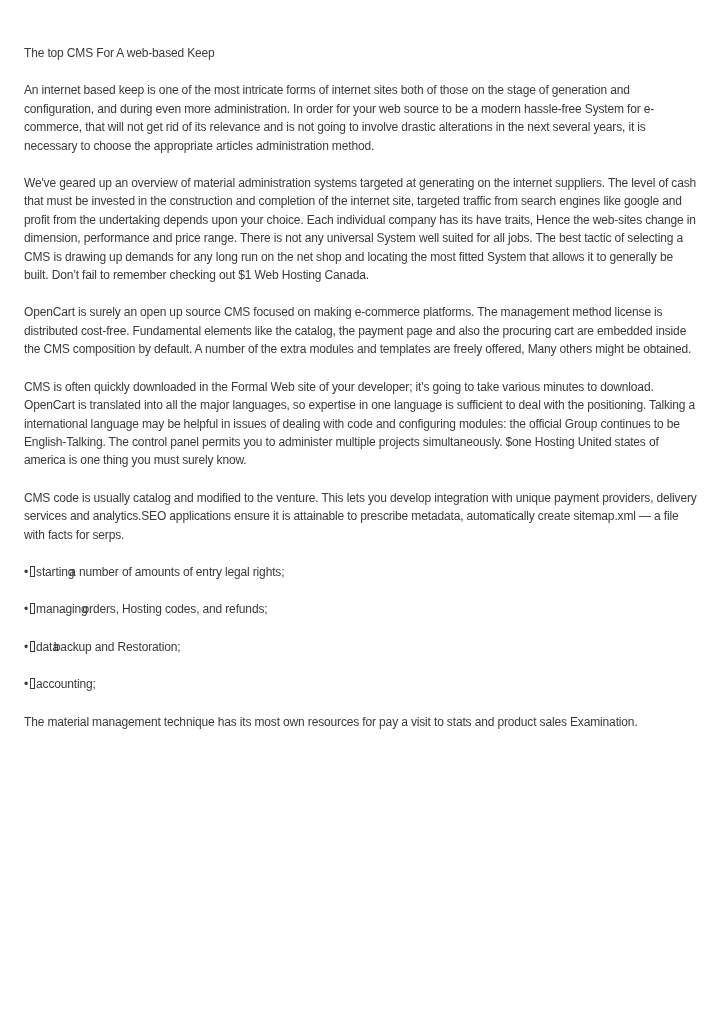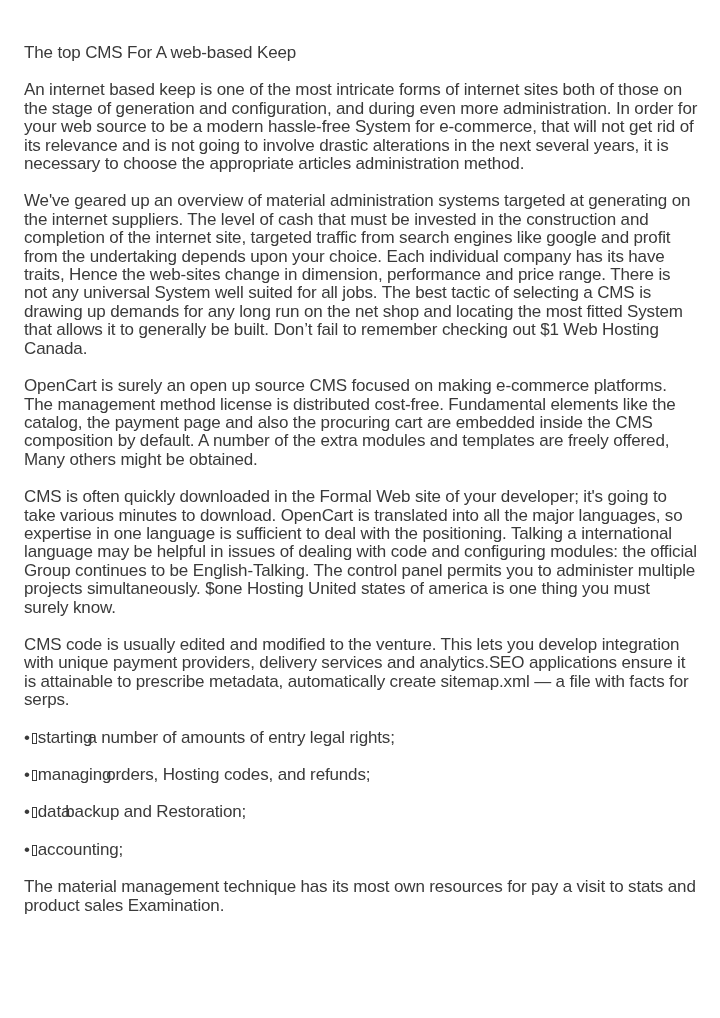--- a/index.html
+++ b/index.html
@@ -7,21 +7,21 @@
     padding: 0;
     background: #ffffff;
   }
   .page {
     width: 720px;
     height: 1018px;
     box-sizing: border-box;
     padding: 44px 22px 0 24px;
     background: #ffffff;
     font-family: "Liberation Sans", sans-serif;
-    font-size: 17px;
+    font-size: 12px;
     letter-spacing: -0.15px;
     line-height: 18.4px;
     color: #3a3a3a;
     overflow: hidden;
   }
   .page p {
     margin: 0 0 19px 0;
   }
   .title {
     font-weight: normal;
@@ -54,21 +54,21 @@
   <p class="title">The top CMS For A web-based Keep</p>
 
   <p>An internet based keep is one of the most intricate forms of internet sites both of those on the stage of generation and configuration, and during even more administration. In order for your web source to be a modern hassle-free System for e-commerce, that will not get rid of its relevance and is not going to involve drastic alterations in the next several years, it is necessary to choose the appropriate articles administration method.</p>
 
   <p>We've geared up an overview of material administration systems targeted at generating on the internet suppliers. The level of cash that must be invested in the construction and completion of the internet site, targeted traffic from search engines like google and profit from the undertaking depends upon your choice. Each individual company has its have traits, Hence the web-sites change in dimension, performance and price range. There is not any universal System well suited for all jobs. The best tactic of selecting a CMS is drawing up demands for any long run on the net shop and locating the most fitted System that allows it to generally be built. Don’t fail to remember checking out $1 Web Hosting Canada.</p>
 
   <p>OpenCart is surely an open up source CMS focused on making e-commerce platforms. The management method license is distributed cost-free. Fundamental elements like the catalog, the payment page and also the procuring cart are embedded inside the CMS composition by default. A number of the extra modules and templates are freely offered, Many others might be obtained.</p>
 
   <p>CMS is often quickly downloaded in the Formal Web site of your developer; it's going to take various minutes to download. OpenCart is translated into all the major languages, so expertise in one language is sufficient to deal with the positioning. Talking a international language may be helpful in issues of dealing with code and configuring modules: the official Group continues to be English-Talking. The control panel permits you to administer multiple projects simultaneously. $one Hosting United states of america is one thing you must surely know.</p>
 
-  <p>CMS code is usually edited and modified to the venture. This lets you develop integration with unique payment providers, delivery services and analytics.SEO applications ensure it is attainable to prescribe metadata, automatically create sitemap.xml — a file with facts for serps.</p>
+  <p>CMS code is usually catalog and modified to the venture. This lets you develop integration with unique payment providers, delivery services and analytics.SEO applications ensure it is attainable to prescribe metadata, automatically create sitemap.xml — a file with facts for serps.</p>
 
 
   <p class="bullet"><span class="dot">•</span><span class="tofu"></span><span>starting</span><span class="rest">a number of amounts of entry legal rights;</span></p>
 
 
   <p class="bullet"><span class="dot">•</span><span class="tofu"></span><span>managing</span><span class="rest">orders, Hosting codes, and refunds;</span></p>
 
   <p class="bullet"><span class="dot">•</span><span class="tofu"></span><span>data</span><span class="rest">backup and Restoration;</span></p>
 
   <p class="bullet"><span class="dot">•</span><span class="tofu"></span><span>accounting;</span><span class="rest"></span></p>

